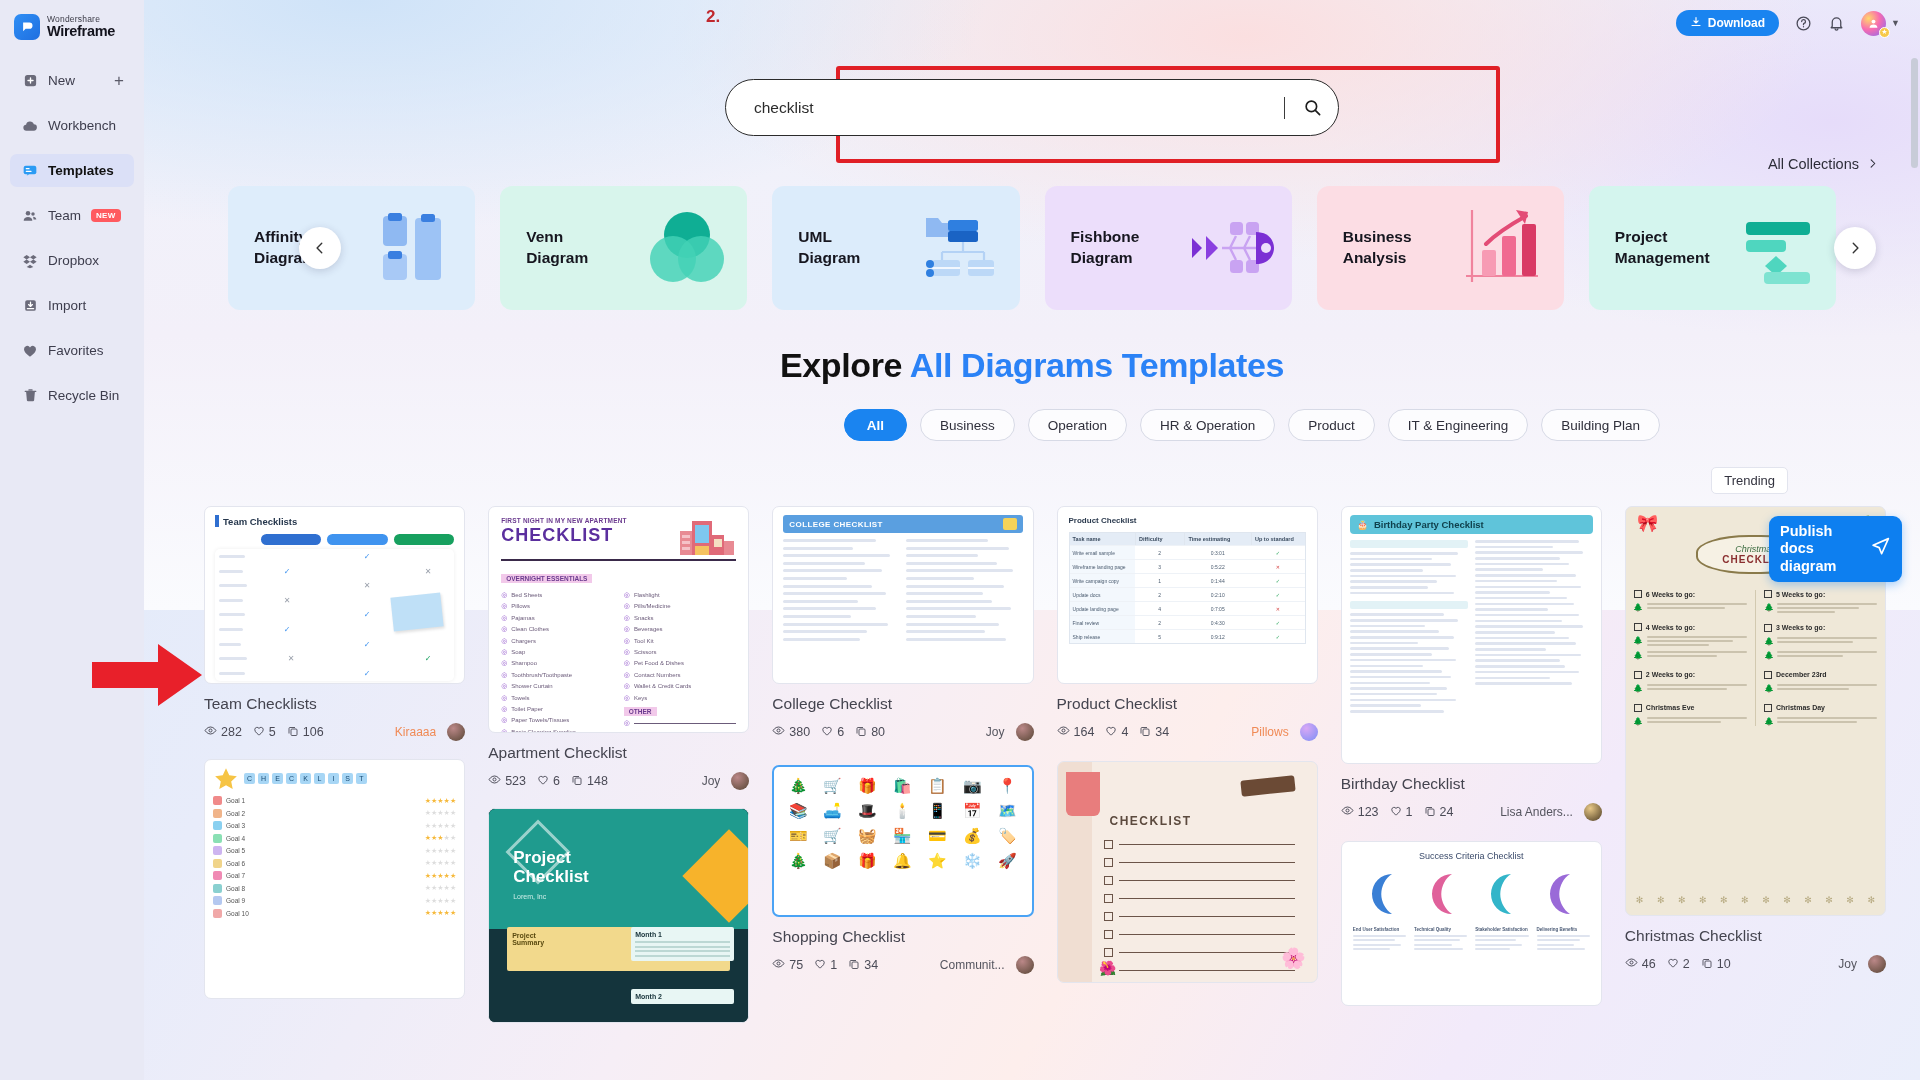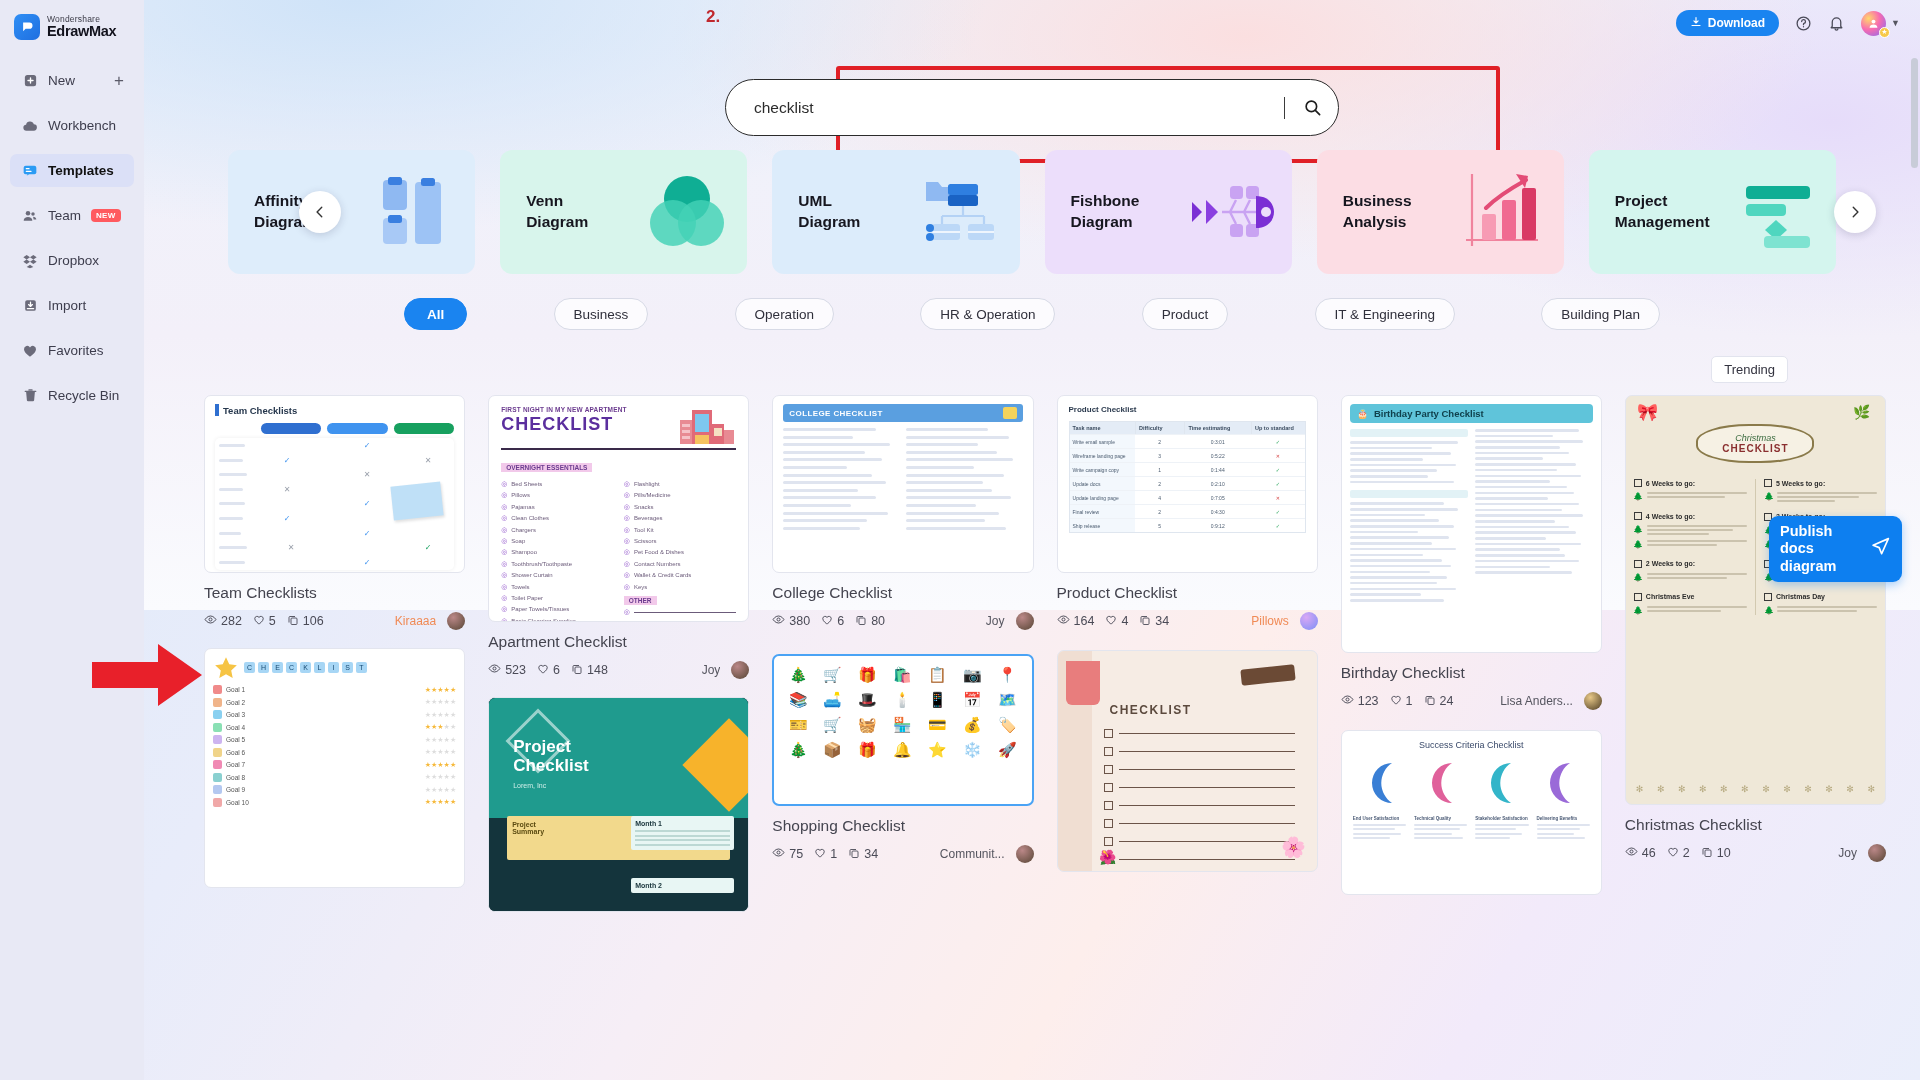--- a/index.html
+++ b/index.html
@@ -132,21 +132,21 @@
   .nav-arrow.left { left: 155px; }
   .nav-arrow.right { right: 44px; }
 
   
   .explore {
     position: relative; z-index: 3; text-align: center; margin-top: 36px;
     font-size: 34px; font-weight: bold; color: #111; letter-spacing: -.4px;
   }
   .explore .hl { color: #2b82f6; }
 
-  .chips { position: relative; z-index: 3; display: flex; flex-wrap: wrap; justify-content: space-between; gap: 26px; margin-top: 24px; padding: 0 260px; }
+  .chips { position: relative; z-index: 3; display: flex; flex-wrap: wrap; justify-content: flex-end; gap: 13px; margin-top: 24px; padding: 0 260px; }
   .chip {
     height: 32px; padding: 0 19px; border-radius: 16px; border: 1px solid #d7dae6;
     background: rgba(255,255,255,.72); color: #2f2f3b; font-size: 13.5px;
     display: flex; align-items: center; cursor: pointer;
   }
   .chip.active { background: #1a84f0; border-color: #1a84f0; color: #fff; font-weight: bold; padding: 0 22px; }
 
   
   .sort-row { position: relative; z-index: 3; display: flex; justify-content: flex-end; padding-right: 132px; margin-top: 26px; }
   .sort-box {
@@ -205,21 +205,21 @@
 
   <aside class="sidebar">
     <div class="brand">
       <div class="brand-logo">
         <svg width="15" height="15" viewBox="0 0 24 24" fill="none">
             <path d="M5 4h10a5 5 0 0 1 0 10H9l-4 4V4z" fill="#fff"></path>
           </svg>
       </div>
       <div class="brand-text">
         <div class="brand-top">Wondershare</div>
-        <div class="brand-bottom">EdrawMax</div>
+        <div class="brand-bottom">Wireframe</div>
       </div>
     </div>
 
     <nav class="nav">
       <div class="nav-item">
         <span class="nav-icon">
           <svg width="15" height="15" viewBox="0 0 24 24">
               <rect x="3" y="3" width="18" height="18" rx="4" fill="#6b6b7a"></rect>
               <path d="M12 8v8M8 12h8" stroke="#fff" stroke-width="2.2" stroke-linecap="round"></path>
             </svg>
@@ -348,20 +348,30 @@
         <div class="caret-bar"></div>
         <div class="search-go">
           <svg width="19" height="19" viewBox="0 0 24 24" fill="none" stroke="#1d1d1d" stroke-width="2.1">
               <circle cx="10.6" cy="10.6" r="6.6"></circle>
               <path d="M15.6 15.6L21 21" stroke-linecap="round"></path>
             </svg>
         </div>
       </div>
     </div>
 
+    <div class="collections-row">
+      <div class="collections-link">
+        <span>All Collections</span>
+        <span>
+          <svg width="11" height="11" viewBox="0 0 24 24" fill="none" stroke="#2c2c38" stroke-width="2.3">
+              <path d="M9 4l8 8-8 8" stroke-linecap="round" stroke-linejoin="round"></path>
+            </svg>
+        </span>
+      </div>
+    </div>
 
     <div class="carousel">
       <div class="nav-arrow left">
         <svg width="14" height="14" viewBox="0 0 24 24" fill="none" stroke="#333" stroke-width="2.4">
             <path d="M15 4l-8 8 8 8" stroke-linecap="round" stroke-linejoin="round"></path>
           </svg>
       </div>
       <div class="nav-arrow right">
         <svg width="14" height="14" viewBox="0 0 24 24" fill="none" stroke="#333" stroke-width="2.4">
             <path d="M9 4l8 8-8 8" stroke-linecap="round" stroke-linejoin="round"></path>
@@ -457,20 +467,23 @@
                 <rect x="16" y="20" width="64" height="13" rx="4" fill="#0fae94"></rect>
                 <rect x="16" y="38" width="40" height="12" rx="4" fill="#4fd6bf"></rect>
                 <path d="M46 54l11 10-11 10-11-10z" fill="#4fd6bf"></path>
                 <rect x="34" y="70" width="46" height="12" rx="4" fill="#7ee3d1"></rect>
               </svg>
           </div>
         </div>
       </div>
     </div>
 
+    <div class="explore">
+      <span>Explore </span><span class="hl">All Diagrams Templates</span>
+    </div>
 
     <div class="chips">
       <div class="chip active">All</div>
       <div class="chip">Business</div>
       <div class="chip">Operation</div>
       <div class="chip">HR &amp; Operation</div>
       <div class="chip">Product</div>
       <div class="chip">IT &amp; Engineering</div>
       <div class="chip">Building Plan</div>
     </div>

